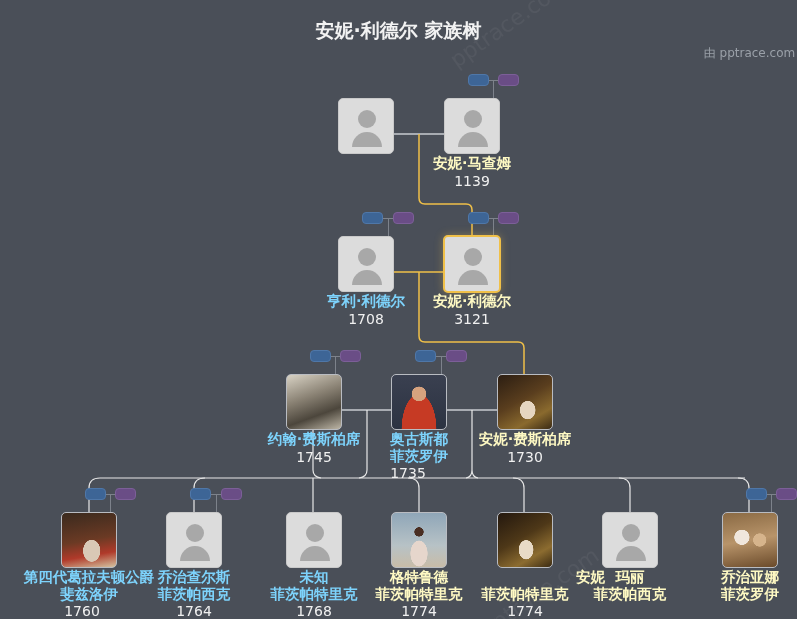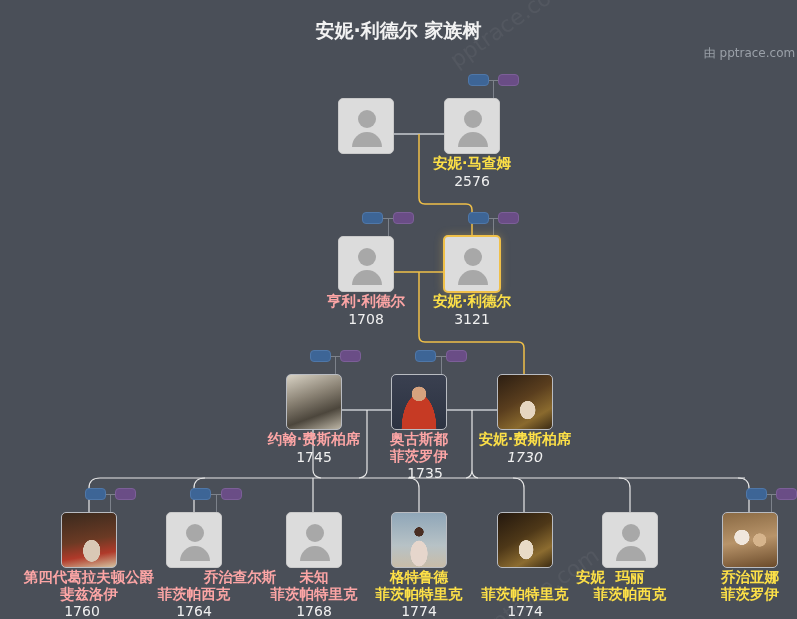--- a/index.html
+++ b/index.html
@@ -34,22 +34,22 @@
     border-radius: 50%; background: #a8a8a8;
   }
   .avatar-body {
     position: absolute; left: 13px; top: 33px; width: 30px; height: 15px;
     border-radius: 15px 15px 0 0; background: #a8a8a8;
   }
   .label {
     position: absolute; width: 160px; text-align: center;
     font-size: 14.5px; font-weight: bold; line-height: 17px;
   }
-  .label.male { color: #fca5a5; }
-  .label.female { color: #fde047; }
+  .label.male { color: #7dd3fc; }
+  .label.female { color: #fef9c3; }
   .year {
     position: absolute; width: 80px; text-align: center;
     color: #f0f0f0; font-size: 14px; line-height: 16px;
   }
   .tag {
     position: absolute; width: 21px; height: 12px; border-radius: 4px;
     box-sizing: border-box;
   }
   .tag.blue { background: #3d6596; border: 1px solid #4f77a8; }
   .tag.purple { background: #6a4d86; border: 1px solid #7c5f98; }
@@ -146,21 +146,21 @@
 
 <div class="node" style="left:338px;top:98px;">
   <div class="avatar-head"></div>
   <div class="avatar-body"></div>
 </div>
 <div class="node" style="left:444px;top:98px;">
   <div class="avatar-head"></div>
   <div class="avatar-body"></div>
 </div>
 <div class="label female" style="left:392px;top:155px;">安妮·马查姆</div>
-<div class="year" style="left:432px;top:173px;">2576</div>
+<div class="year" style="left:432px;top:173px;">1139</div>
 
 <div class="node" style="left:338px;top:236px;">
   <div class="avatar-head"></div>
   <div class="avatar-body"></div>
 </div>
 <div class="label male" style="left:286px;top:293px;">亨利·利德尔</div>
 <div class="year" style="left:326px;top:311px;">1708</div>
 
 <div class="node selected" style="left:443px;top:235px;width:58px;height:58px;">
   <div class="avatar-head" style="left:19px;top:11px;"></div>
@@ -169,36 +169,36 @@
 <div class="label female" style="left:392px;top:293px;">安妮·利德尔</div>
 <div class="year" style="left:432px;top:311px;">3121</div>
 
 <div class="node photo p-john" style="left:286px;top:374px;"></div>
 <div class="label male" style="left:234px;top:431px;">约翰·费斯柏席</div>
 <div class="year" style="left:274px;top:449px;">1745</div>
 
 <div class="node photo p-augustus" style="left:391px;top:374px;"></div>
 <div class="label male" style="left:339px;top:431px;">奥古斯都</div>
 <div class="label male" style="left:339px;top:448px;">菲茨罗伊</div>
-<div class="year" style="left:385px;top:465px;">1735</div>
+<div class="year" style="left:368px;top:465px;">1735</div>
 
 <div class="node photo p-anne" style="left:497px;top:374px;"></div>
 <div class="label female" style="left:445px;top:431px;">安妮·费斯柏席</div>
-<div class="year" style="left:485px;top:449px;font-style:italic;">1730</div>
+<div class="year" style="left:485px;top:449px;">1730</div>
 
 <div class="node photo p-grafton" style="left:61px;top:512px;"></div>
 <div class="label male" style="left:9px;top:569px;">第四代葛拉夫顿公爵</div>
 <div class="label male" style="left:9px;top:586px;">斐兹洛伊</div>
 <div class="year" style="left:42px;top:603px;">1760</div>
 
 <div class="node" style="left:166px;top:512px;">
   <div class="avatar-head"></div>
   <div class="avatar-body"></div>
 </div>
-<div class="label male" style="left:114px;top:569px;padding-left:46px;">乔治查尔斯</div>
+<div class="label male" style="left:114px;top:569px;">乔治查尔斯</div>
 <div class="label male" style="left:114px;top:586px;">菲茨帕西克</div>
 <div class="year" style="left:154px;top:603px;">1764</div>
 
 <div class="node" style="left:286px;top:512px;">
   <div class="avatar-head"></div>
   <div class="avatar-body"></div>
 </div>
 <div class="label male" style="left:234px;top:569px;">未知</div>
 <div class="label male" style="left:234px;top:586px;">菲茨帕特里克</div>
 <div class="year" style="left:274px;top:603px;">1768</div>

